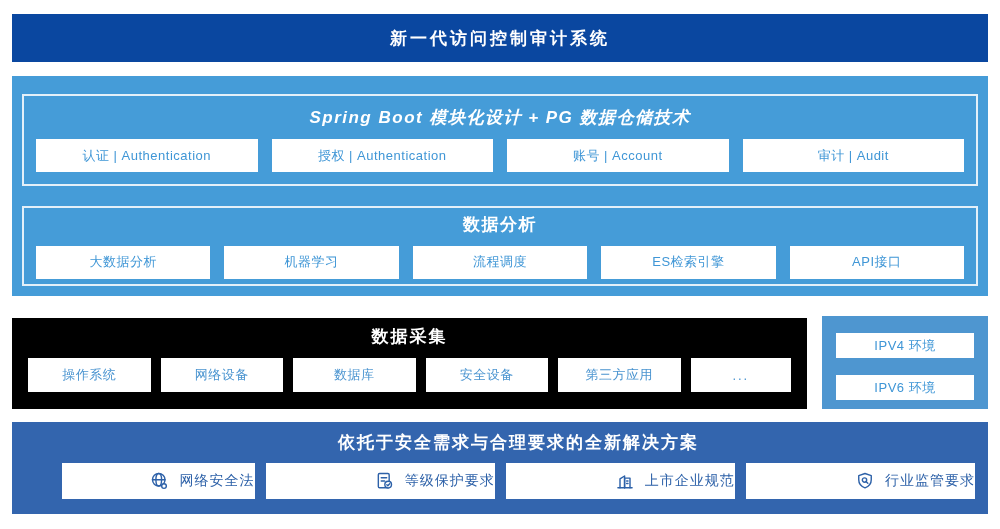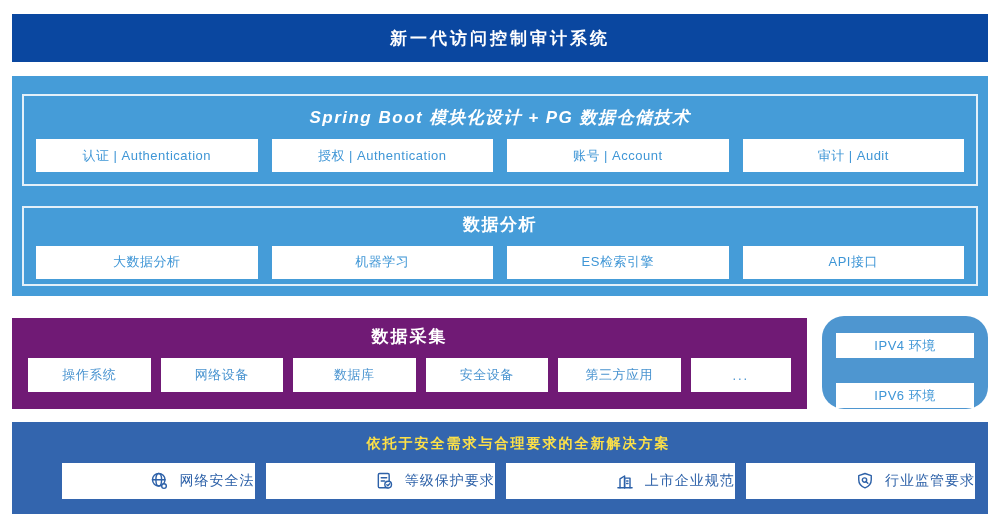--- a/index.html
+++ b/index.html
@@ -32,42 +32,42 @@
   .italic { font-style:italic; }
   .box-row { display:flex; gap:14px; margin-top:8px; }
   .white-box {
     flex:1; height:33px; background:#ffffff;
     display:flex; align-items:center; justify-content:center;
     color:#3f96d6; font-size:13px; letter-spacing:0.5px;
   }
 
   
   .collection {
-    top:318px; width:795px; height:91px; background:#701a75;
+    top:318px; width:795px; height:91px; background:#000000;
     padding:5px 16px 0;
   }
   .collection .group-title { letter-spacing:2px; line-height:28px; }
   .collection .box-row { gap:10px; margin-top:7px; }
   .collection .white-box { height:34px; color:#4a94d0; }
   .collection .dots { flex:0.82; letter-spacing:2px; }
 
   .env-box {
     position:absolute; left:822px; top:316px; width:166px; height:93px;
     background:#4e96d0; padding:17px 14px 0;
-    display:flex; flex-direction:column; gap:25px;border-radius:22px;
+    display:flex; flex-direction:column; gap:17px;
   }
   .env-box .white-box { flex:none; height:25px; font-size:13px; }
 
   
   .solution {
     top:422px; height:92px; background:#3365ae;
     padding:7px 13px 0 50px;
   }
   .solution-title {
-    text-align:center; color:#fde047; font-size:14px; font-weight:bold;
+    text-align:center; color:#ffffff; font-size:17px; font-weight:bold;
     letter-spacing:2px; line-height:28px;
   }
   .solution .box-row { gap:11px; margin-top:6px; }
   .solution-box {
     flex:1; height:36px; background:#ffffff;
     display:flex; align-items:center; justify-content:flex-end; gap:10px;
     color:#2d61a8; font-size:14px; letter-spacing:1px;
   }
   .solution-box:first-child { flex:0.84; }
   .icon { width:20px; height:20px; display:block; color:#2d61a8; }
@@ -89,20 +89,21 @@
         <div class="white-box">授权 | Authentication</div>
         <div class="white-box">账号 | Account</div>
         <div class="white-box">审计 | Audit</div>
       </div>
     </div>
     <div class="group group-b">
       <div class="group-title">数据分析</div>
       <div class="box-row">
         <div class="white-box">大数据分析</div>
         <div class="white-box">机器学习</div>
+        <div class="white-box">流程调度</div>
         <div class="white-box">ES检索引擎</div>
         <div class="white-box">API接口</div>
       </div>
     </div>
   </div>
 
   <div class="band collection">
     <div class="group-title">数据采集</div>
     <div class="box-row">
       <div class="white-box">操作系统</div>

